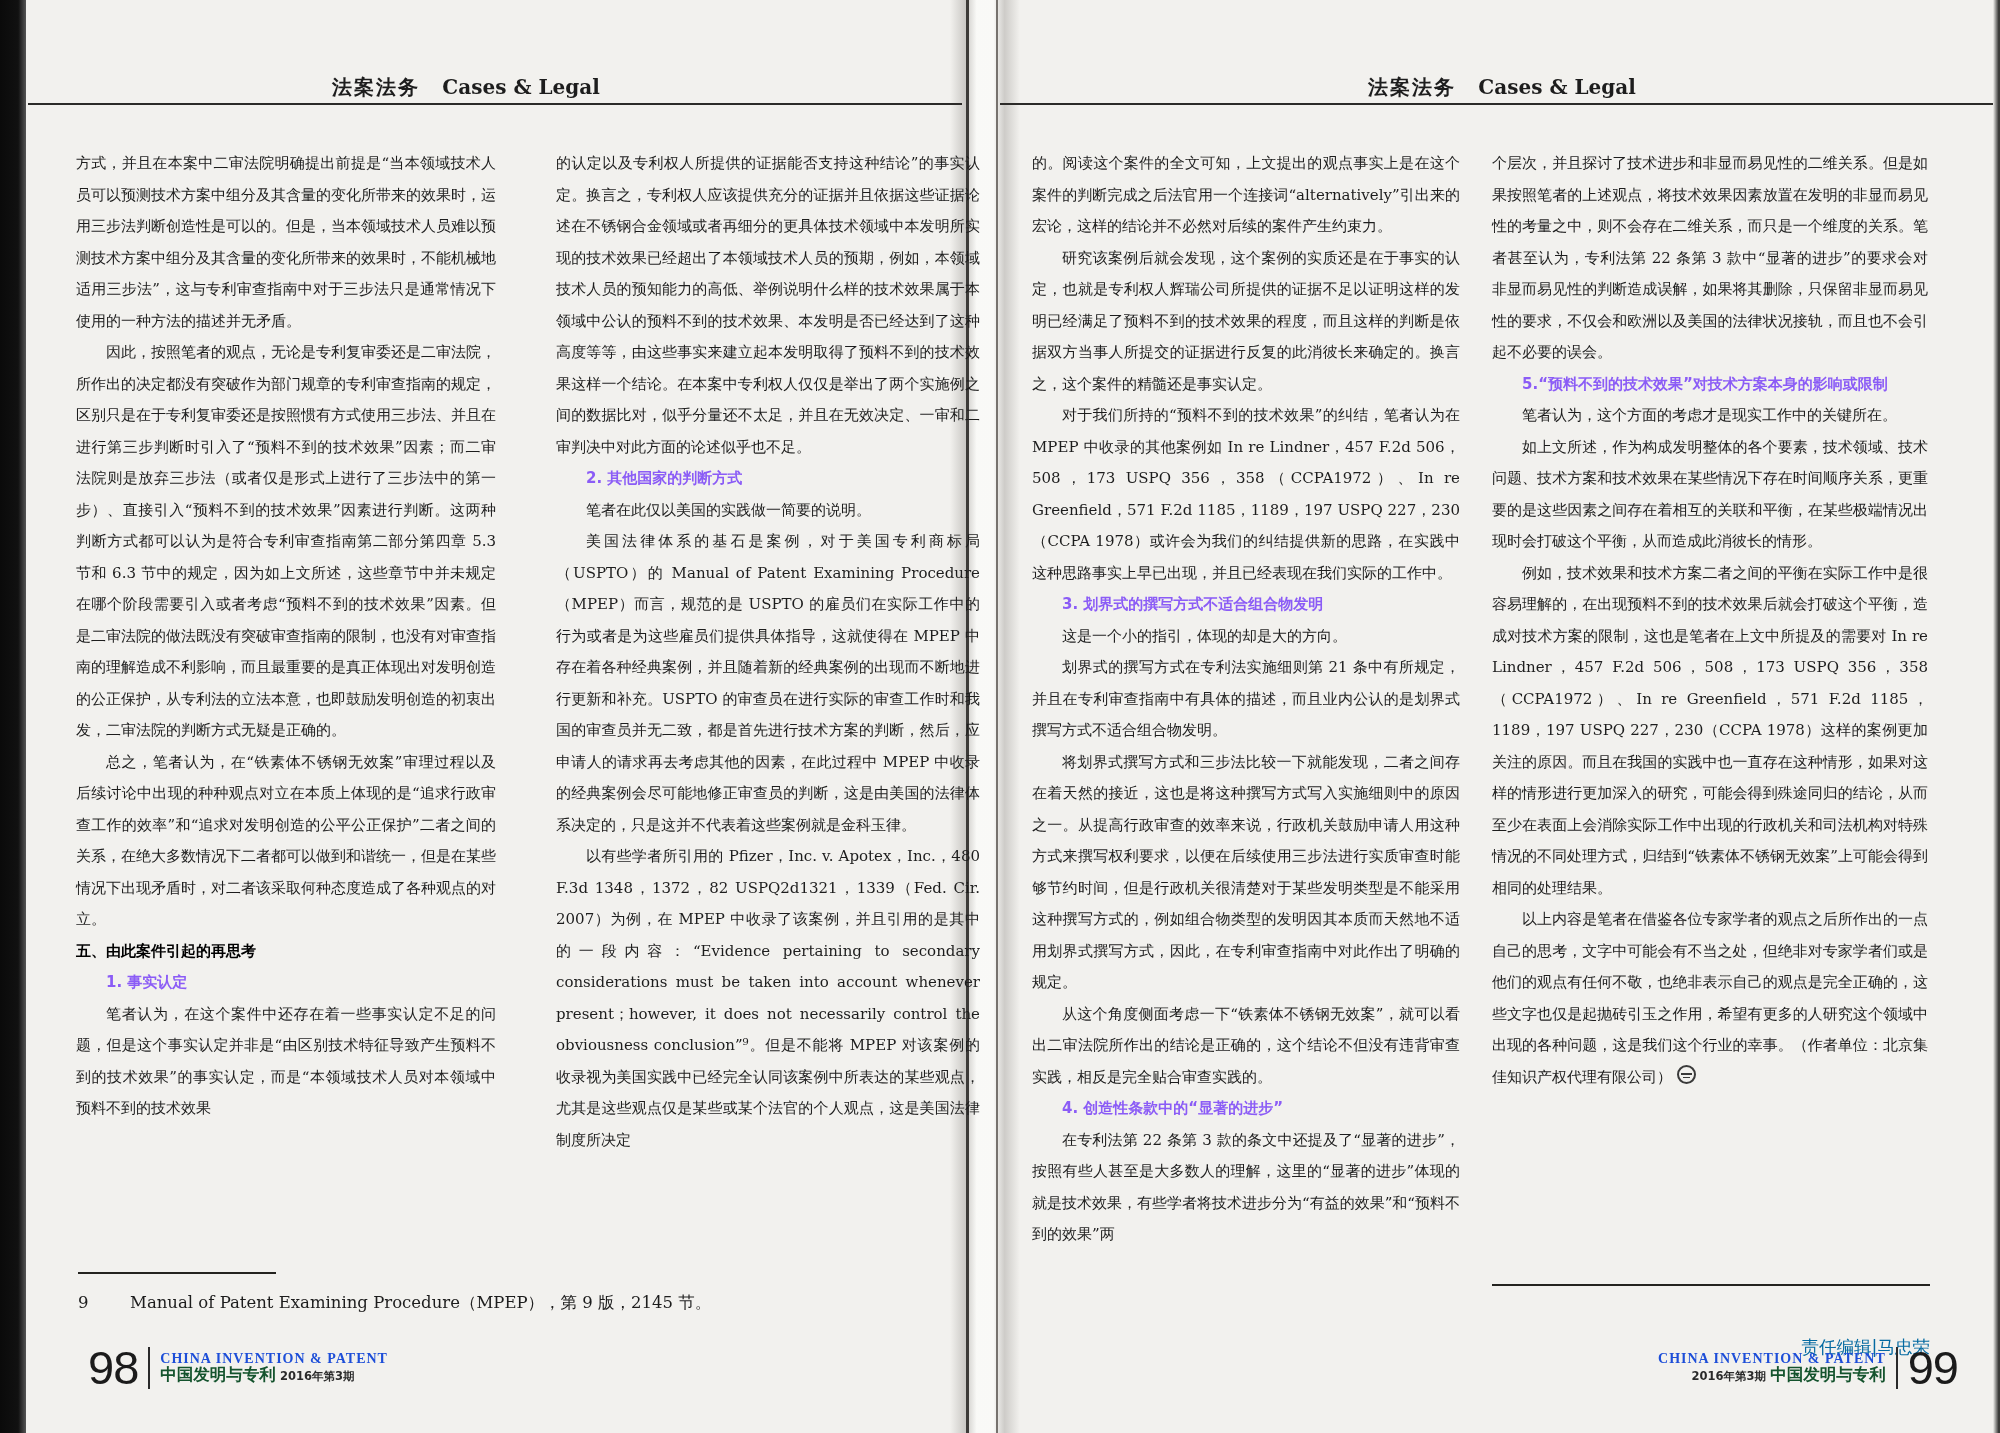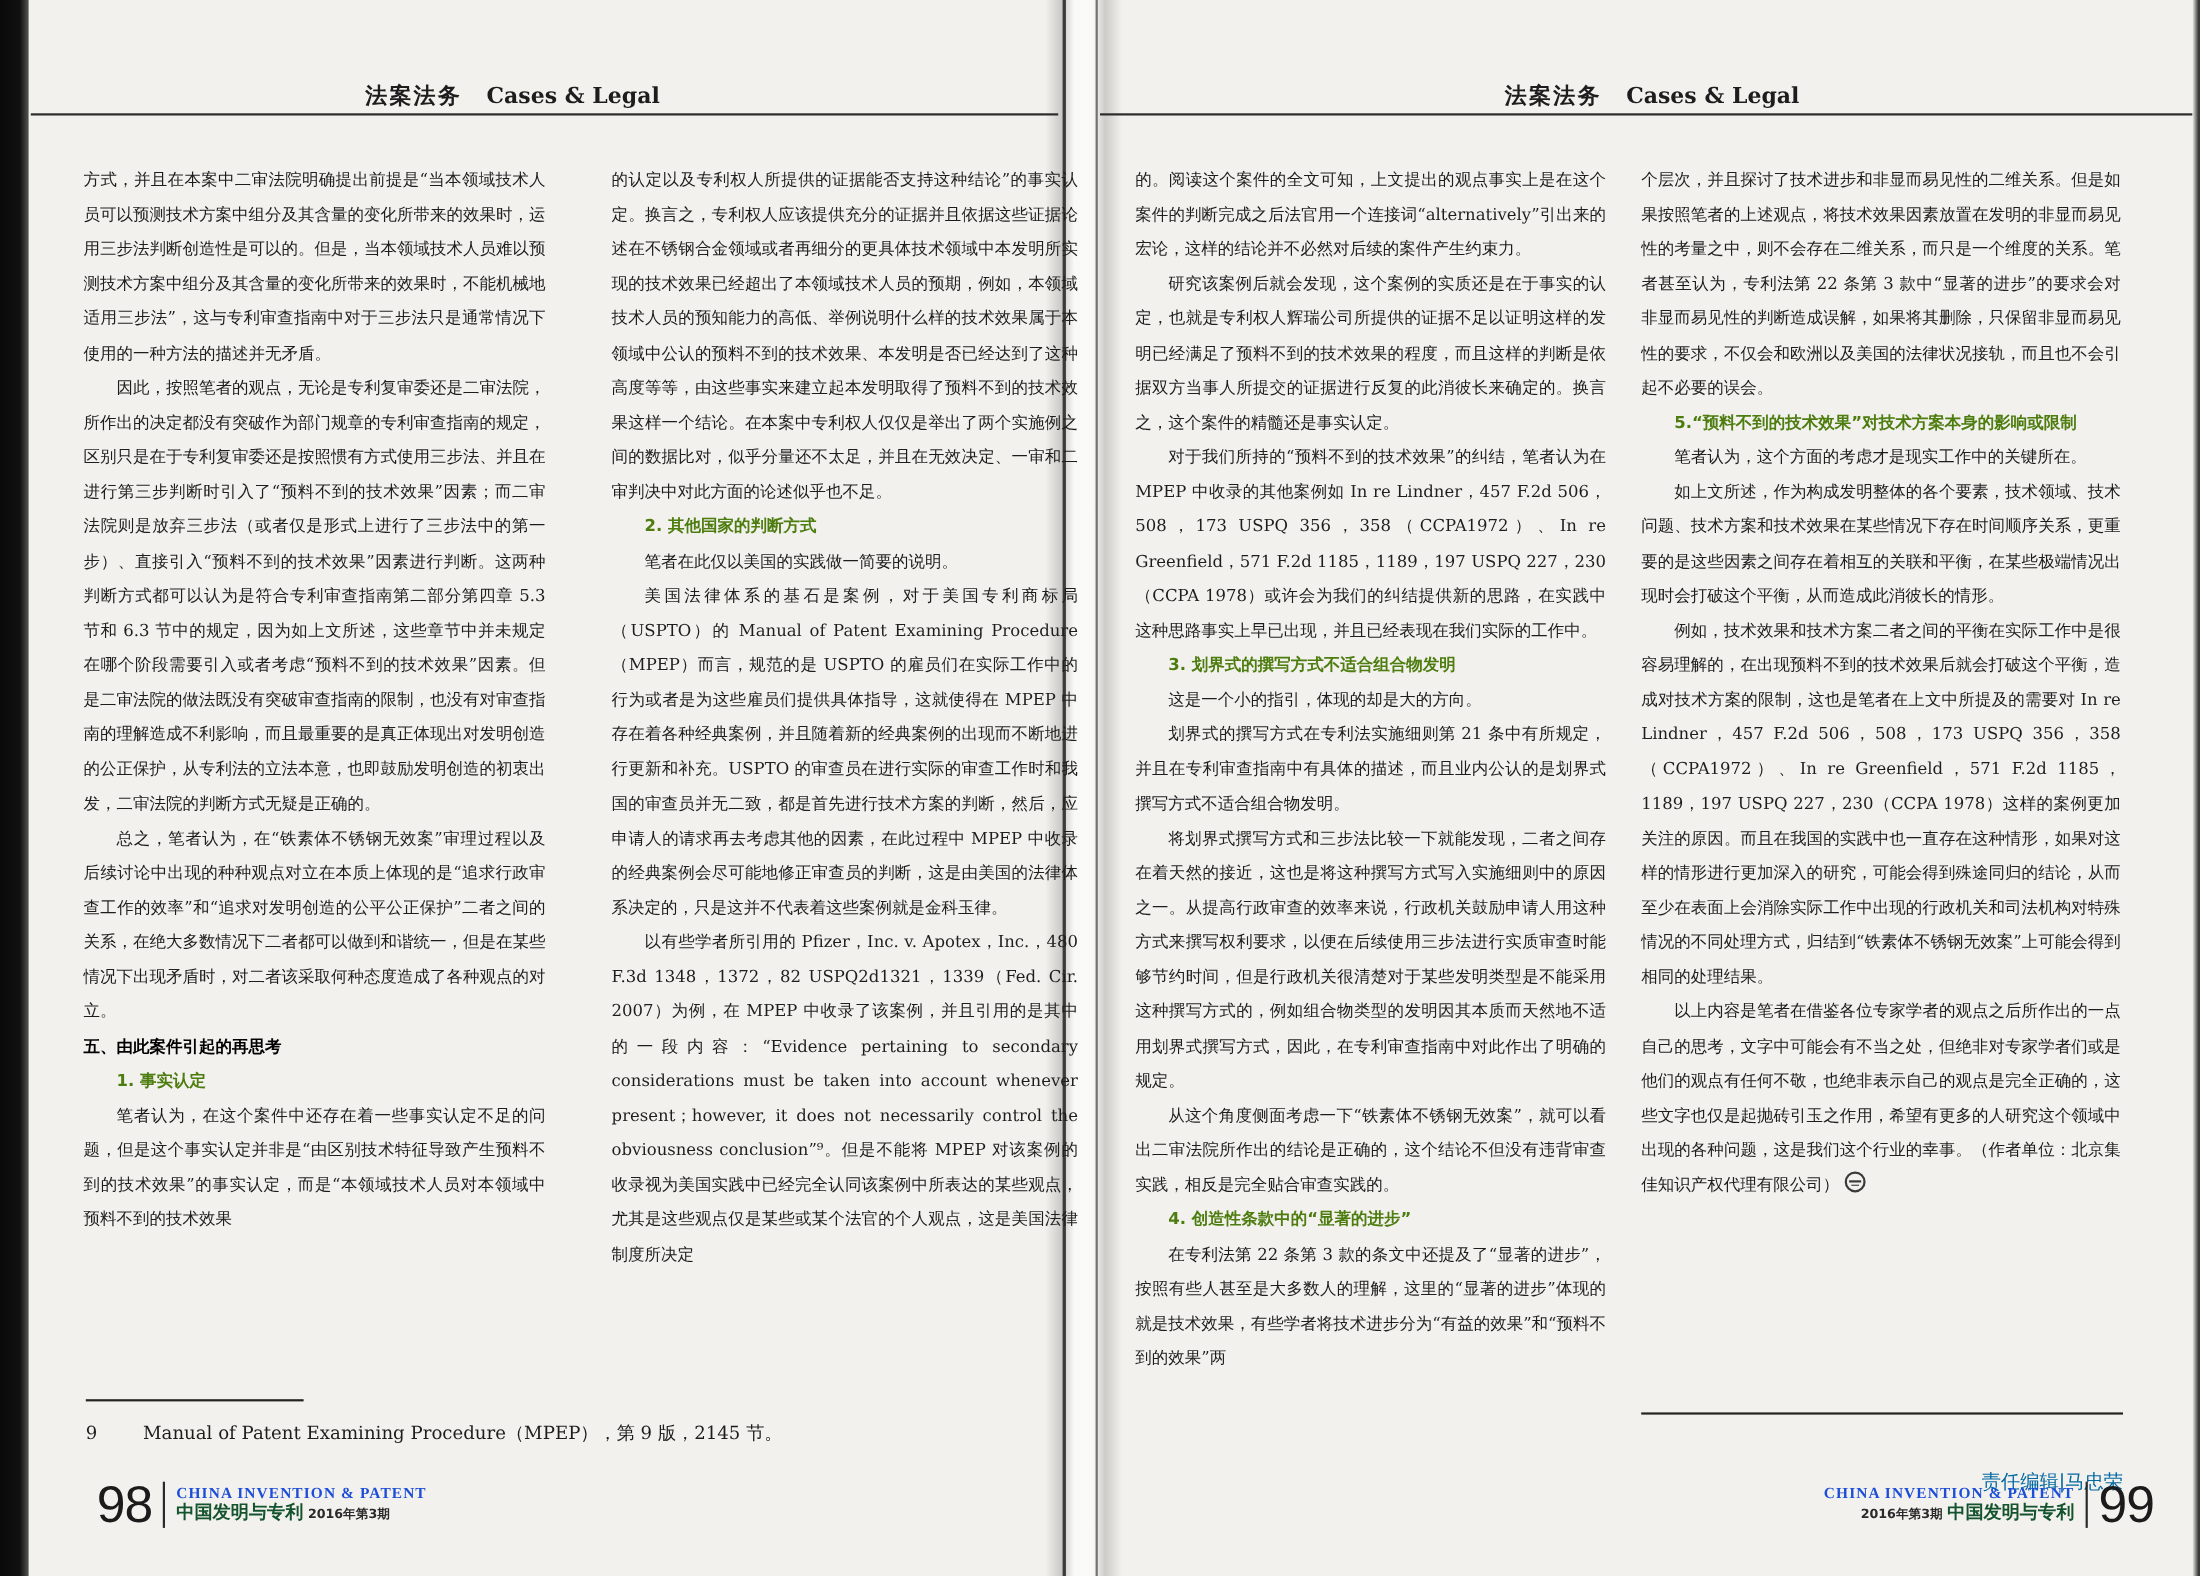--- a/index.html
+++ b/index.html
@@ -33,21 +33,21 @@
   .col{position:absolute;top:148px;}
   #l-col1{left:76px;width:420px;}
   #l-col2{left:556px;width:424px;}
   #r-col1{left:1032px;width:428px;}
   #r-col2{left:1492px;width:436px;}
   .col p{margin:0;font-size:15px;line-height:31.5px;text-align:justify;text-justify:inter-ideograph;}
   .indent{text-indent:2em;}
   .h-main{font-family:"DejaVu Sans","Liberation Sans",sans-serif;font-weight:bold;
     font-size:18.5px;line-height:31.5px;margin:9px 0 2px;color:#000;}
   .h-sub{font-family:"DejaVu Sans","Liberation Sans",sans-serif;font-weight:bold;
-    font-size:17.5px;line-height:31.5px;text-indent:2em;text-align:justify;margin:0;color:#4d7c0f;}
+    font-size:17.5px;line-height:31.5px;text-indent:2em;text-align:justify;margin:0;color:#8b5cf6;}
 
   
   .footnote-rule{position:absolute;left:78px;top:1272px;width:198px;height:2px;background:#24231f;}
   .footnote{position:absolute;left:78px;top:1290px;width:640px;font-size:16.5px;line-height:26px;display:flex;}
   .footnote .fn-marker{width:52px;flex:0 0 auto;}
 
   
   .editor-rule{position:absolute;left:1492px;top:1284px;width:438px;height:2px;background:#24231f;}
   .editor-line{position:absolute;left:1492px;top:1298px;width:438px;text-align:right;
     font-family:"DejaVu Sans","Liberation Sans",sans-serif;font-weight:normal;font-size:17.5px;color:#0369a1;margin-top:37px;}

